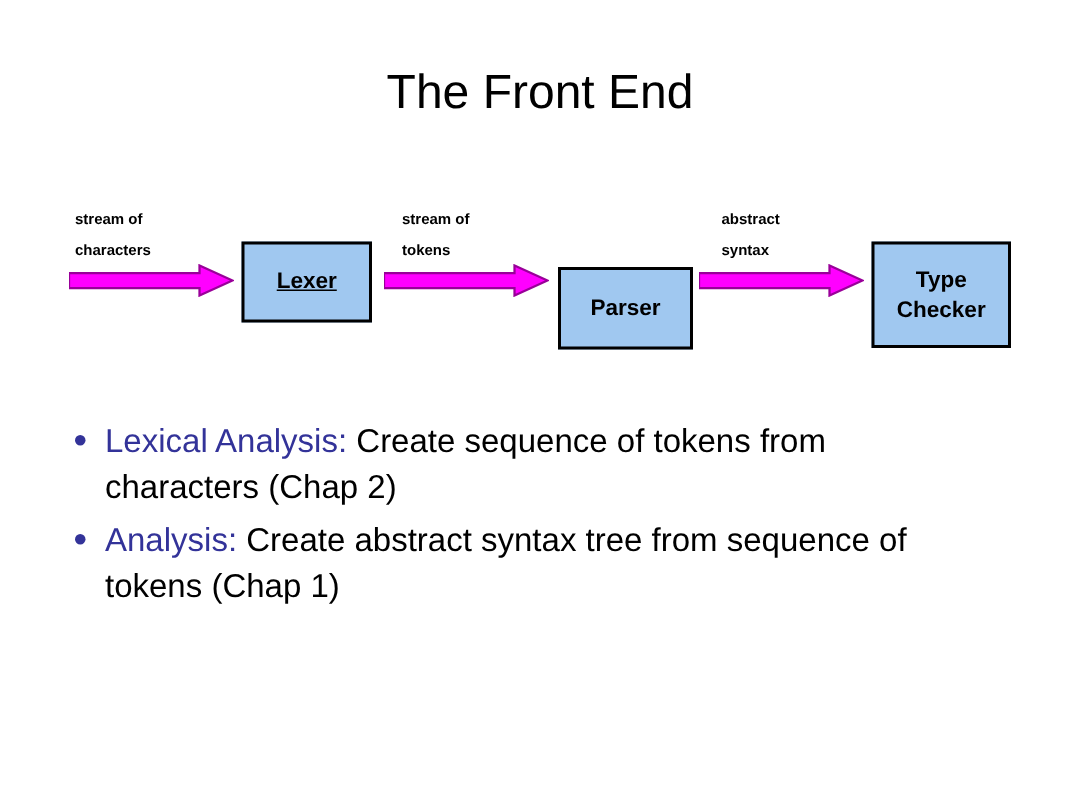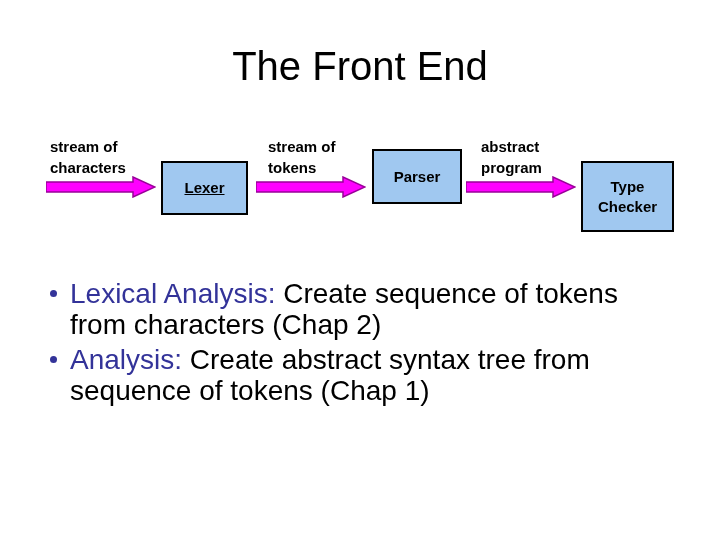--- a/index.html
+++ b/index.html
@@ -11,28 +11,28 @@
   }
   .slide {
     position: relative;
     width: 720px; height: 540px;
     background: var(--background);
   }
   .slide-title {
     position: absolute;
     left: 0; top: 42px; width: 720px;
     text-align: center;
-    font-size: 40px;
+    font-size: 32px;
     line-height: 1.2;
     color: var(--text_color);
     white-space: nowrap;
   }
   .flow-label {
     position: absolute;
-    font-size: 15px;
+    font-size: 10px;
     font-weight: bold;
     line-height: 21px;
     color: var(--text_color);
     white-space: pre-line;
   }
   .stage-box {
     position: absolute;
     background: var(--box_fill);
     border: 2px solid var(--box_border);
     display: flex;
@@ -56,21 +56,21 @@
   }
   .bullets {
     position: absolute;
     left: 44px; top: 278px;
     width: 596px;
   }
   .bullet-item {
     position: relative;
     padding-left: 26px;
     margin-bottom: 4px;
-    font-size: 28px;
+    font-size: 22px;
     line-height: 31px;
     color: var(--text_color);
   }
   .bullet-dot {
     position: absolute;
     left: 6px; top: 12px;
     width: 7px; height: 7px;
     border-radius: 50%;
     background: var(--term_color);
   }
@@ -96,26 +96,26 @@
       <span class="stage-label">Lexer</span>
     </div>
 
     <div class="flow-label" style="left:268px; top:136px;">stream of
 tokens</div>
 
     <svg class="arrow" style="left:256px; top:176px;" width="110" height="22" viewBox="0 0 110 22">
       <polygon points="0,6 87,6 87,1 109,11 87,21 87,16 0,16"></polygon>
     </svg>
 
-    <div class="stage-box" style="left:372px; top:149px; width:90px; height:55px;">
+    <div class="stage-box" style="left:372px; top:178px; width:90px; height:55px;">
       <span class="stage-label">Parser</span>
     </div>
 
     <div class="flow-label" style="left:481px; top:136px;">abstract
-program</div>
+syntax</div>
 
     <svg class="arrow" style="left:466px; top:176px;" width="110" height="22" viewBox="0 0 110 22">
       <polygon points="0,6 87,6 87,1 109,11 87,21 87,16 0,16"></polygon>
     </svg>
 
     <div class="stage-box" style="left:581px; top:161px; width:93px; height:71px;">
       <span class="stage-label">Type Checker</span>
     </div>
 
   </div>

